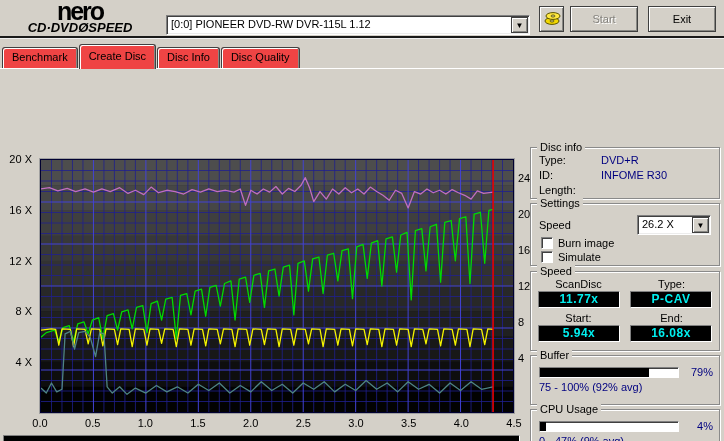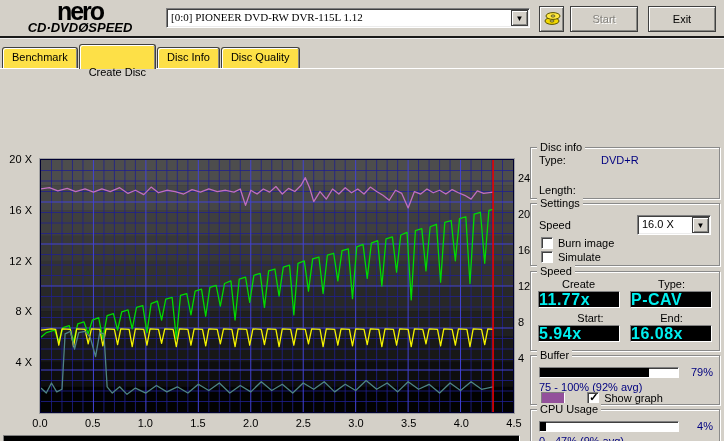--- a/index.html
+++ b/index.html
@@ -14,57 +14,57 @@
             border-color:#808080 #ffffff #ffffff #808080;
             box-shadow: inset 1px 1px 0 #404040, inset -1px -1px 0 #ececec; }
   .group { position:absolute; border:1px solid #8a8a8a; box-shadow:1px 1px 0 #ffffff, inset 1px 1px 0 #ffffff; }
   .group-title { position:absolute; top:-7px; left:6px; background:#d4d0c8; padding:0 3px; }
 
   
   .header { position:absolute; left:0; top:0; width:724px; height:36px;border-radius:6px; }
   .logo { position:absolute; left:4px; top:1px; width:152px; text-align:center; }
   .logo-top { font-weight:bold; font-size:25px; letter-spacing:-2px; line-height:21px; }
   .logo-bottom { font-weight:bold; font-style:italic; font-size:13px; letter-spacing:0px; line-height:12px; }
-  .drive-combo { position:absolute; left:166px; top:8px; width:364px; height:20px;font-family:Liberation Serif, serif; }
+  .drive-combo { position:absolute; left:166px; top:15px; width:364px; height:20px; }
   .combo-text { position:absolute; left:4px; top:2px; right:20px; white-space:nowrap; overflow:hidden; }
   .combo-arrow { position:absolute; right:1px; top:1px; bottom:1px; width:17px; font-size:8px;
                  display:flex; align-items:center; justify-content:center; }
   .tool-btn { position:absolute; left:539px; top:6px; width:25px; height:26px; display:flex; align-items:center; justify-content:center; }
   .push-btn { position:absolute; top:6px; width:68px; height:26px; text-align:center; line-height:24px; }
   .btn-start { left:570px; color:#84827d; text-shadow:1px 1px 0 #ffffff; }
   .btn-exit  { left:648px; }
   .header-sep { position:absolute; left:0; top:36px; width:724px; height:3px; background:#1a1a1a; border-bottom:1px solid #efefef; }
 
   
   .tab-strip { position:absolute; left:2px; top:44px; height:24px; display:flex; align-items:flex-end; z-index:3; }
-  .tab { position:relative; height:21px; padding:3px 9px 2px 9px; margin-right:1px; background:#fde047;
+  .tab { position:relative; height:21px; padding:3px 9px 2px 9px; margin-right:1px; background:#ef4444;
          border:1px solid #404040; border-bottom:none; border-radius:3px 3px 0 0;
          box-shadow: inset 1px 1px 0 #ffffff, inset -1px 0 0 #888884; white-space:nowrap;text-align:center; }
-  .tab.active { height:25px; padding-top:21px; z-index:4; margin-bottom:-1px; }
+  .tab.active { height:25px; padding-top:5px; z-index:4; margin-bottom:-1px; }
 
   
   .content { position:absolute; left:0; top:68px; width:724px; height:373px; border-top:1px solid #ffffff; }
 
   
   .axis-left { position:absolute; left:2px; top:90px; width:34px; height:254px; }
   .axis-left span { position:absolute; right:4px; transform:translateY(-50%); }
   .axis-right { position:absolute; left:516px; top:90px; width:20px; height:254px; }
   .axis-right span { position:absolute; left:2px; transform:translateY(-50%); }
   .axis-x { position:absolute; left:40px; top:348px; width:474px; height:12px;text-align:right; }
   .axis-x span { position:absolute; transform:translateX(-50%); }
   .plot { position:absolute; left:40px; top:90px; width:474px; height:254px; border:1px solid #000030;
           box-shadow:0 0 0 1px #a0a0a0; background:#000; }
   .plot svg { display:block; width:100%; height:100%; }
 
   
   .lbl-val-row { position:absolute; left:8px; right:6px; display:flex; }
   .lbl-val-row .lbl { width:62px; }
   .navy { color:#000080; }
   .lcd { position:absolute; width:82px; height:17px; background:#000; color:#00efef; font-weight:bold;
-         font-size:16px; line-height:15px; border:1px solid;
+         font-size:12px; text-align:center; line-height:15px; border:1px solid;
          border-color:#808080 #ffffff #ffffff #808080; letter-spacing:0.5px; }
   .small-combo { position:absolute; right:8px; top:11px; width:74px; height:20px; }
   .checkbox { display:inline-block; width:12px; height:12px; background:#fff; border:1px solid;
               border-color:#808080 #ffffff #ffffff #808080; box-shadow:inset 1px 1px 0 #404040;
               vertical-align:-2px; position:relative; }
   .checkbox.checked::after { content:"\2713"; position:absolute; left:1px; top:-2px; font-size:11px; font-weight:bold; color:#000; }
   .cb-row { position:absolute; left:10px; white-space:nowrap; }
   .cb-row span.cb-label { margin-left:5px; }
   .meter { position:absolute; left:8px; top:11px; width:140px; height:11px; background:#fff; border:1px solid;
            border-color:#808080 #ffffff #ffffff #808080; box-shadow:inset 1px 1px 0 #404040; }
@@ -165,65 +165,64 @@
         <span style="left: 88.8889%;">4.0</span>
         <span style="left: 100%;">4.5</span>
       </div>
 
     <div class="group" style="left:530px; top:78px; width:190px; height:52px;">
       <span class="group-title">Disc info</span>
       <div class="lbl-val-row" style="top:6px;">
           <span class="lbl">Type:</span>
           <span class="navy">DVD+R</span>
         </div>
+      <div class="lbl-val-row" style="top:21px;">
+          <span class="lbl">ID:</span>
+          <span class="navy">INFOME R30</span>
+        </div>
       <div class="lbl-val-row" style="top:36px;flex-direction:column;">
           <span class="lbl">Length:</span>
           <span class="navy">4.38 GB</span>
         </div>
     </div>
 
     <div class="group" style="left:530px; top:134px; width:190px; height:63px;">
       <span class="group-title">Settings</span>
       <span style="position:absolute; left:8px; top:15px;">Speed</span>
       <div class="small-combo sunken-white">
-        <span class="combo-text">16.0 X</span>
+        <span class="combo-text">26.2 X</span>
         <span class="combo-arrow raised">▼</span>
       </div>
       <div class="cb-row" style="top:33px;">
         <span class="checkbox"></span><span class="cb-label">Burn image</span>
       </div>
       <div class="cb-row" style="top:47px;">
         <span class="checkbox"></span><span class="cb-label">Simulate</span>
       </div>
     </div>
 
     <div class="group" style="left:530px; top:202px; width:190px; height:80px;">
       <span class="group-title">Speed</span>
-      <span style="position:absolute; left:0; top:6px; width:95px; text-align:center;">Create</span>
+      <span style="position:absolute; left:0; top:6px; width:95px; text-align:center;">ScanDisc</span>
       <span style="position:absolute; right:0; top:6px; width:95px; text-align:center;">Type:</span>
       <div class="lcd" style="left:7px; top:19px;">11.77x</div>
       <div class="lcd" style="right:7px; top:19px;">P-CAV</div>
-      <span style="position:absolute; left:12px; top:40px; width:95px; text-align:center;">Start:</span>
+      <span style="position:absolute; left:0; top:40px; width:95px; text-align:center;">Start:</span>
       <span style="position:absolute; right:0; top:40px; width:95px; text-align:center;">End:</span>
       <div class="lcd" style="left:7px; top:53px;">5.94x</div>
       <div class="lcd" style="right:7px; top:53px;">16.08x</div>
     </div>
 
     <div class="group" style="left:530px; top:286px; width:190px; height:50px;">
       <span class="group-title">Buffer</span>
       <div class="meter">
           <div class="fill" style="width: 79%;"></div>
         </div>
       <span class="meter-pct navy">79%</span>
       <span class="range-txt navy">75 - 100% (92% avg)</span>
-      <div class="cb-row" style="top:36px;">
-        <span class="swatch" style="background: rgb(147, 81, 155);"></span>
-        <span style="display:inline-block; width:16px;"></span>
-        <span class="checkbox checked"></span><span class="cb-label">Show graph</span>
-      </div>
     </div>
 
     <div class="group" style="left:530px; top:340px; width:190px; height:50px;">
       <span class="group-title">CPU Usage</span>
       <div class="meter">
           <div class="fill" style="width: 4%;"></div>
         </div>
       <span class="meter-pct navy">4%</span>
       <span class="range-txt navy">0 - 47% (9% avg)</span>
 

